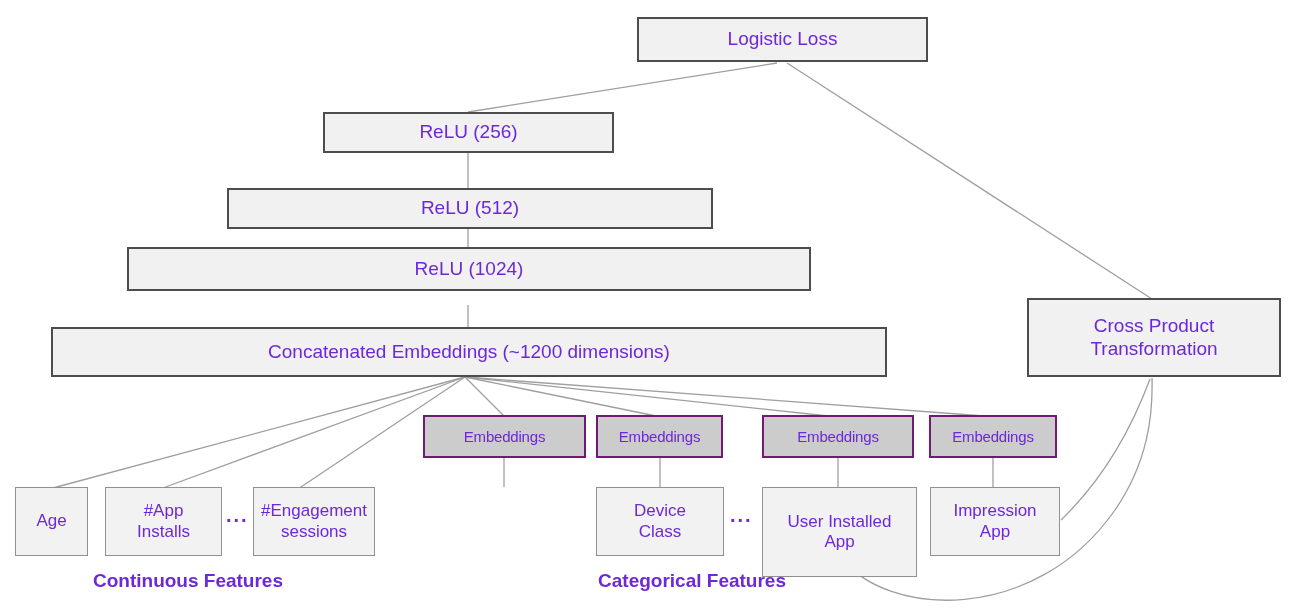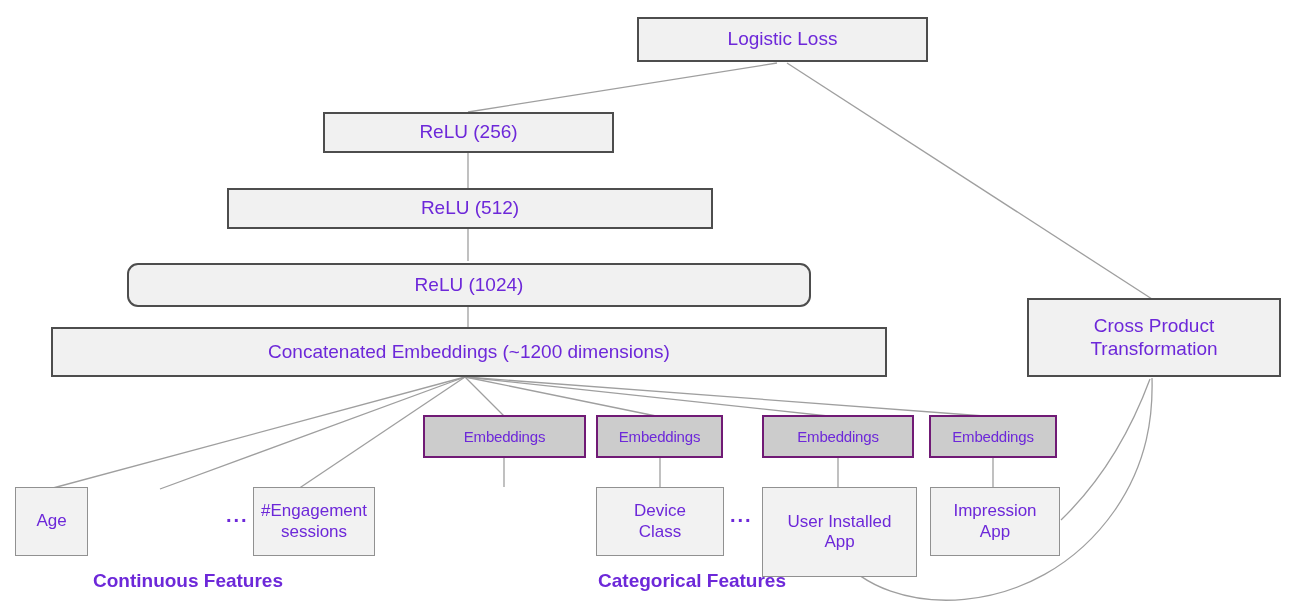--- a/index.html
+++ b/index.html
@@ -90,37 +90,39 @@
       <path d="M 1061 520 Q 1118 465 1150 379"></path>
     </g>
   </svg>
 
   <div class="node main" style="left:637px; top:17px; width:291px; height:45px;">Logistic Loss</div>
 
   <div class="node main" style="left:323px; top:112px; width:291px; height:41px;">ReLU (256)</div>
 
   <div class="node main" style="left:227px; top:188px; width:486px; height:41px;">ReLU (512)</div>
 
-  <div class="node main" style="left:127px; top:263px; width:684px; height:44px;border-radius:11px;">ReLU (1024)</div>
+  <div class="node main" style="left:127px; top:247px; width:684px; height:44px;">ReLU (1024)</div>
 
   <div class="node main" style="left:51px; top:327px; width:836px; height:50px;">Concatenated Embeddings (~1200 dimensions)</div>
 
   <div class="node main" style="left:1027px; top:298px; width:254px; height:79px;">Cross Product
 Transformation</div>
 
   <div class="node embed" style="left:423px; top:415px; width:163px; height:43px;">Embeddings</div>
 
   <div class="node embed" style="left:596px; top:415px; width:127px; height:43px;">Embeddings</div>
 
   <div class="node embed" style="left:762px; top:415px; width:152px; height:43px;">Embeddings</div>
 
   <div class="node embed" style="left:929px; top:415px; width:128px; height:43px;">Embeddings</div>
 
   <div class="node feature" style="left:15px; top:487px; width:73px; height:69px;">Age</div>
 
+  <div class="node feature" style="left:105px; top:487px; width:117px; height:69px;">#App
+Installs</div>
 
   <span class="dots" style="left:226px; top:505px;">...</span>
 
   <div class="node feature" style="left:253px; top:487px; width:122px; height:69px;">#Engagement
 sessions</div>
 
 
   <div class="node feature" style="left:596px; top:487px; width:128px; height:69px;">Device
 Class</div>
 

